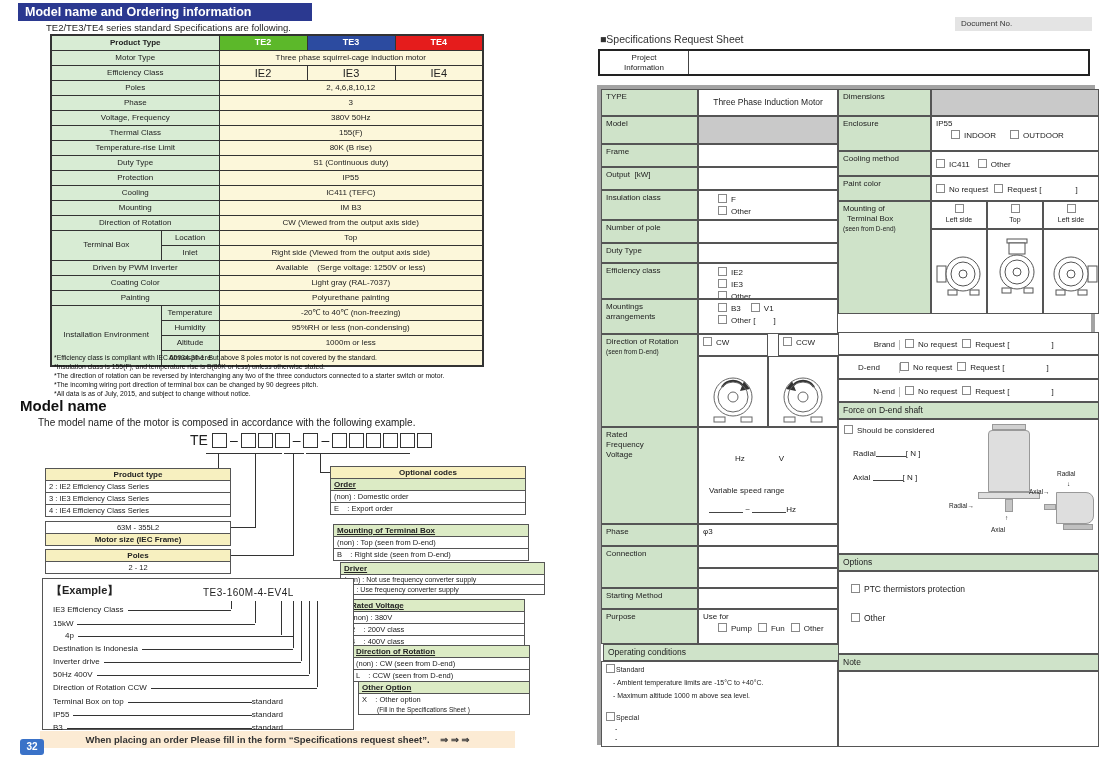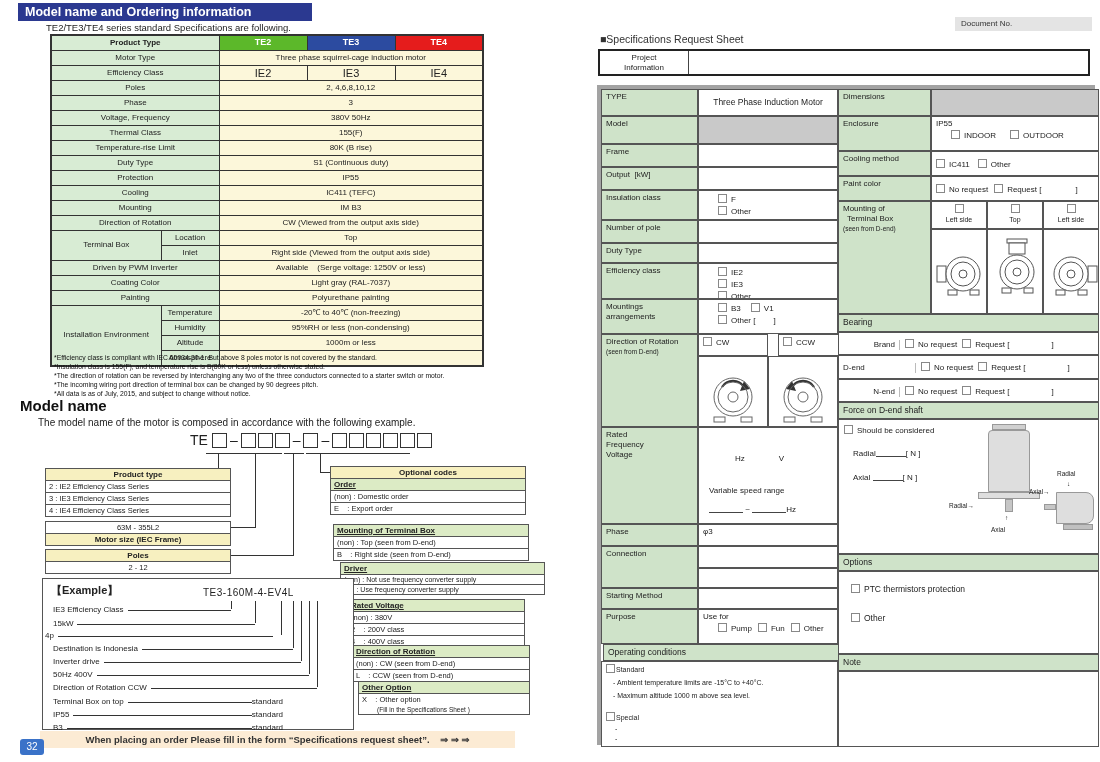--- a/index.html
+++ b/index.html
@@ -36,21 +36,21 @@
   
   .exbox{left:42px;top:578px;width:312px;height:152px;border:1px solid #555;background:#fff;}
   .exhead{left:8px;top:4px;font-size:11px;font-weight:bold;}
   .excode{left:160px;top:8px;font-size:10px;letter-spacing:.5px;}
   .exrow{position:absolute;display:flex;align-items:flex-end;font-size:8px;height:11px;}
   .exrow .lead{flex:1;border-bottom:1px solid #333;margin:0 0 3px 4px;}
   .vl{position:absolute;width:1px;background:#333;}
   .order-bar{left:40px;top:731px;width:475px;height:17px;background:#fcebd4;text-align:center;
     font-size:9.5px;line-height:17px;font-weight:bold;color:#333;}
   .page-badge{left:20px;top:739px;width:24px;height:16px;background:#3a72c8;color:#fff;border-radius:3px;
-    text-align:center;font-size:10px;font-weight:normal;line-height:16px;}
+    text-align:center;font-size:10px;font-weight:bold;line-height:16px;}
   
   .docno{left:955px;top:17px;width:137px;height:14px;background:#e4e4e4;font-size:8px;line-height:14px;padding-left:6px;color:#333;}
   .sheet-title{left:600px;top:33px;font-size:10.5px;color:#333;}
   .projbox{left:598px;top:49px;width:492px;height:27px;border:2px solid #222;display:flex;background:#fff;}
   .projlab{width:88px;border-right:1px solid #444;text-align:center;font-size:8px;line-height:1.2;
     display:flex;flex-direction:column;justify-content:center;}
   .rform{left:597px;top:85px;width:498px;height:660px;border:4px solid #a3a3a3;background:#fff;}
   .cell{position:absolute;box-sizing:border-box;border:1px solid #555;font-size:8px;padding:2px 4px;overflow:hidden;line-height:1.25;}
   .lab2{background:#cfe3c9;}
   .wh{background:#fff;}
@@ -285,21 +285,21 @@
     <div class="vl" style="left:266px;top:22px;height:73px"></div>
     <div class="vl" style="left:274px;top:22px;height:86px"></div>
     <div class="exrow" style="left:10px;top:24px;width:178px">
         <span>IE3 Efficiency Class</span>
         <i class="lead"></i>
       </div>
     <div class="exrow" style="left:10px;top:38px;width:202px">
         <span>15kW</span>
         <i class="lead"></i>
       </div>
-    <div class="exrow" style="left:2px;top:50px;width:228px">
+    <div class="exrow" style="left:22px;top:50px;width:228px">
         <span>4p</span>
         <i class="lead"></i>
       </div>
     <div class="exrow" style="left:10px;top:63px;width:240px">
         <span>Destination is Indonesia</span>
         <i class="lead"></i>
       </div>
     <div class="exrow" style="left:10px;top:76px;width:248px">
         <span>Inverter drive</span>
         <i class="lead"></i>
@@ -496,26 +496,25 @@
     <div class="cell wh ctr" style="left:442px;top:140px;width:56px;height:85px">
       <svg class="mot" style="margin-top:12px" width="50" height="60" viewBox="0 0 50 60">
         <rect x="40" y="22" width="9" height="16" fill="#fff" stroke="#555"></rect>
         <circle cx="23" cy="30" r="17" fill="#fff" stroke="#555"></circle>
         <circle cx="23" cy="30" r="12" fill="none" stroke="#555"></circle>
         <circle cx="23" cy="30" r="4" fill="none" stroke="#555"></circle>
         <rect x="8" y="46" width="9" height="5" fill="#fff" stroke="#555"></rect>
         <rect x="30" y="46" width="9" height="5" fill="#fff" stroke="#555"></rect>
       </svg>
     </div>
-    <div class="cell shdr" style="left:237px;top:225px;width:261px;height:18px">Bearing</div>
     <div class="cell wh" style="left:237px;top:243px;width:261px;height:23px;padding-top:6px">
       <span style="display:inline-block;width:52px;text-align:right;border-right:1px solid #bbb;padding-right:4px;margin-right:5px">Brand</span><span class="cb"></span><span>No request</span><span style="display:inline-block;width:5px"></span><span class="cb"></span><span>Request [</span><span style="display:inline-block;width:42px"></span><span>]</span>
     </div>
     <div class="cell wh" style="left:237px;top:266px;width:261px;height:24px;padding-top:6px">
-      <span style="display:inline-block;width:52px;text-align:left;border-right:1px solid #bbb;padding-right:20px;margin-right:5px">D-end</span><span class="cb"></span><span>No request</span><span style="display:inline-block;width:5px"></span><span class="cb"></span><span>Request [</span><span style="display:inline-block;width:42px"></span><span>]</span>
+      <span style="display:inline-block;width:52px;text-align:center;border-right:1px solid #bbb;padding-right:4px;">D-end</span><span class="cb"></span><span>No request</span><span style="display:inline-block;width:5px"></span><span class="cb"></span><span>Request [</span><span style="display:inline-block;width:42px"></span><span>]</span>
     </div>
     <div class="cell wh" style="left:237px;top:290px;width:261px;height:23px;padding-top:6px">
       <span style="display:inline-block;width:52px;text-align:right;border-right:1px solid #bbb;padding-right:4px;margin-right:5px">N-end</span><span class="cb"></span><span>No request</span><span style="display:inline-block;width:5px"></span><span class="cb"></span><span>Request [</span><span style="display:inline-block;width:42px"></span><span>]</span>
     </div>
     <div class="cell shdr" style="left:237px;top:313px;width:261px;height:17px">Force on D-end shaft</div>
     <div class="cell wh" style="left:237px;top:330px;width:261px;height:135px">
       <div style="position:absolute;left:5px;top:5px"><span class="cb"></span><span>Should be considered</span></div>
       <div style="position:absolute;left:14px;top:28px"><span>Radial</span><span class="blank" style="width:30px"></span><span>[ N ]</span></div>
       <div style="position:absolute;left:14px;top:52px"><span>Axial</span> <span class="blank" style="width:30px"></span><span>[ N ]</span></div>
 

